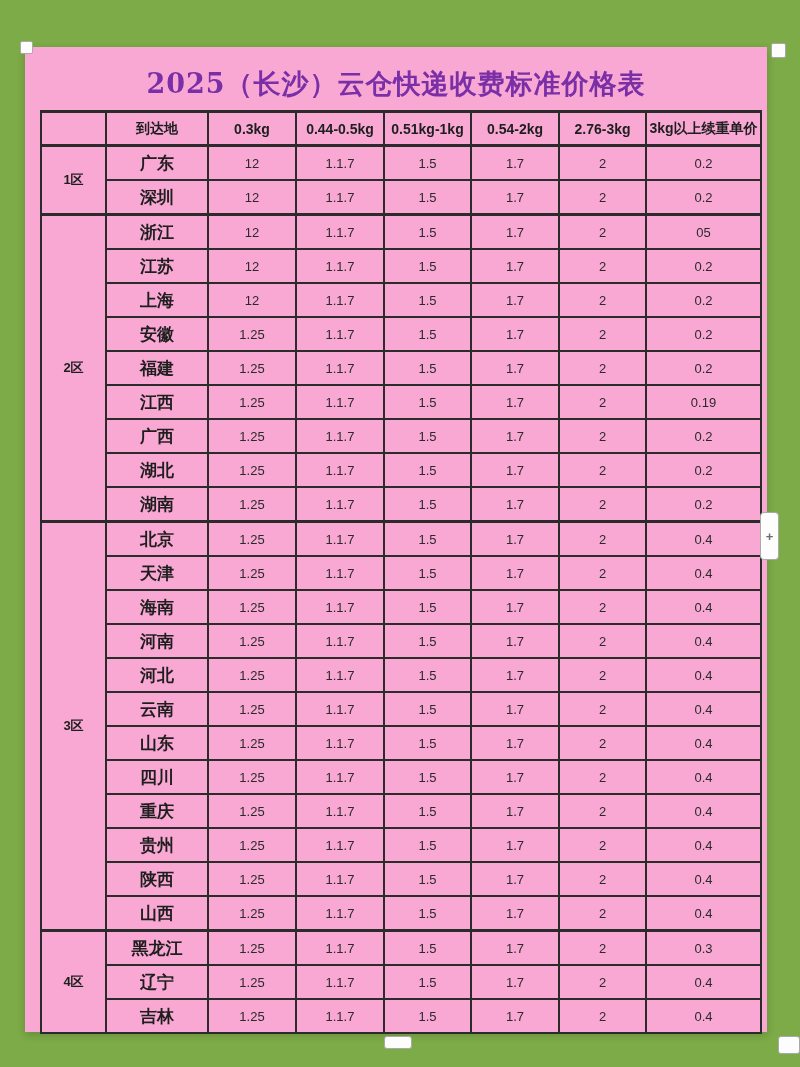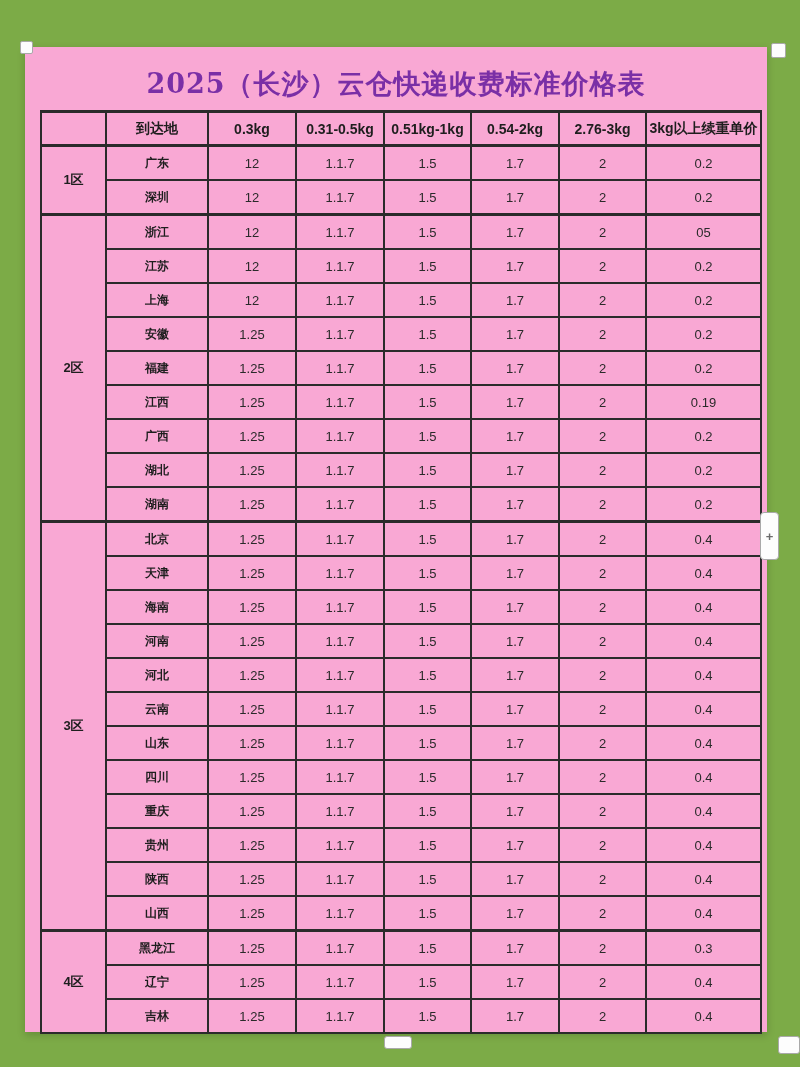--- a/index.html
+++ b/index.html
@@ -61,21 +61,21 @@
   .price-table tbody td {
     height: 32px;
     font-size: 13px;
   }
   .price-table td.zone-cell {
     font-size: 13px;
     font-weight: 600;
     color: #1e1e1e;
   }
   .price-table td.dest-cell {
-    font-size: 12px;
+    font-size: 17px;
     font-weight: 600;
     color: #1e1e1e;
   }
   .price-table td.num-cell {
     font-weight: 500;
     color: #2a2a2a;
   }
   .price-table tr.group-start td {
     border-top-width: 3px;
   }
@@ -132,21 +132,21 @@
       <col style="width:87px">
       <col style="width:88px">
       <col style="width:87px">
       <col style="width:115px">
     </colgroup>
     <thead>
       <tr>
         <th></th>
         <th>到达地</th>
         <th>0.3kg</th>
-        <th>0.31-0.5kg</th>
+        <th>0.44-0.5kg</th>
         <th>0.51kg-1kg</th>
         <th>0.54-2kg</th>
         <th>2.76-3kg</th>
         <th>3kg以上续重单价</th>
       </tr>
     </thead>
     <tbody>
         <tr class="group-start">
           <td class="zone-cell" rowspan="2">1区</td>
           <td class="dest-cell">广东</td>

